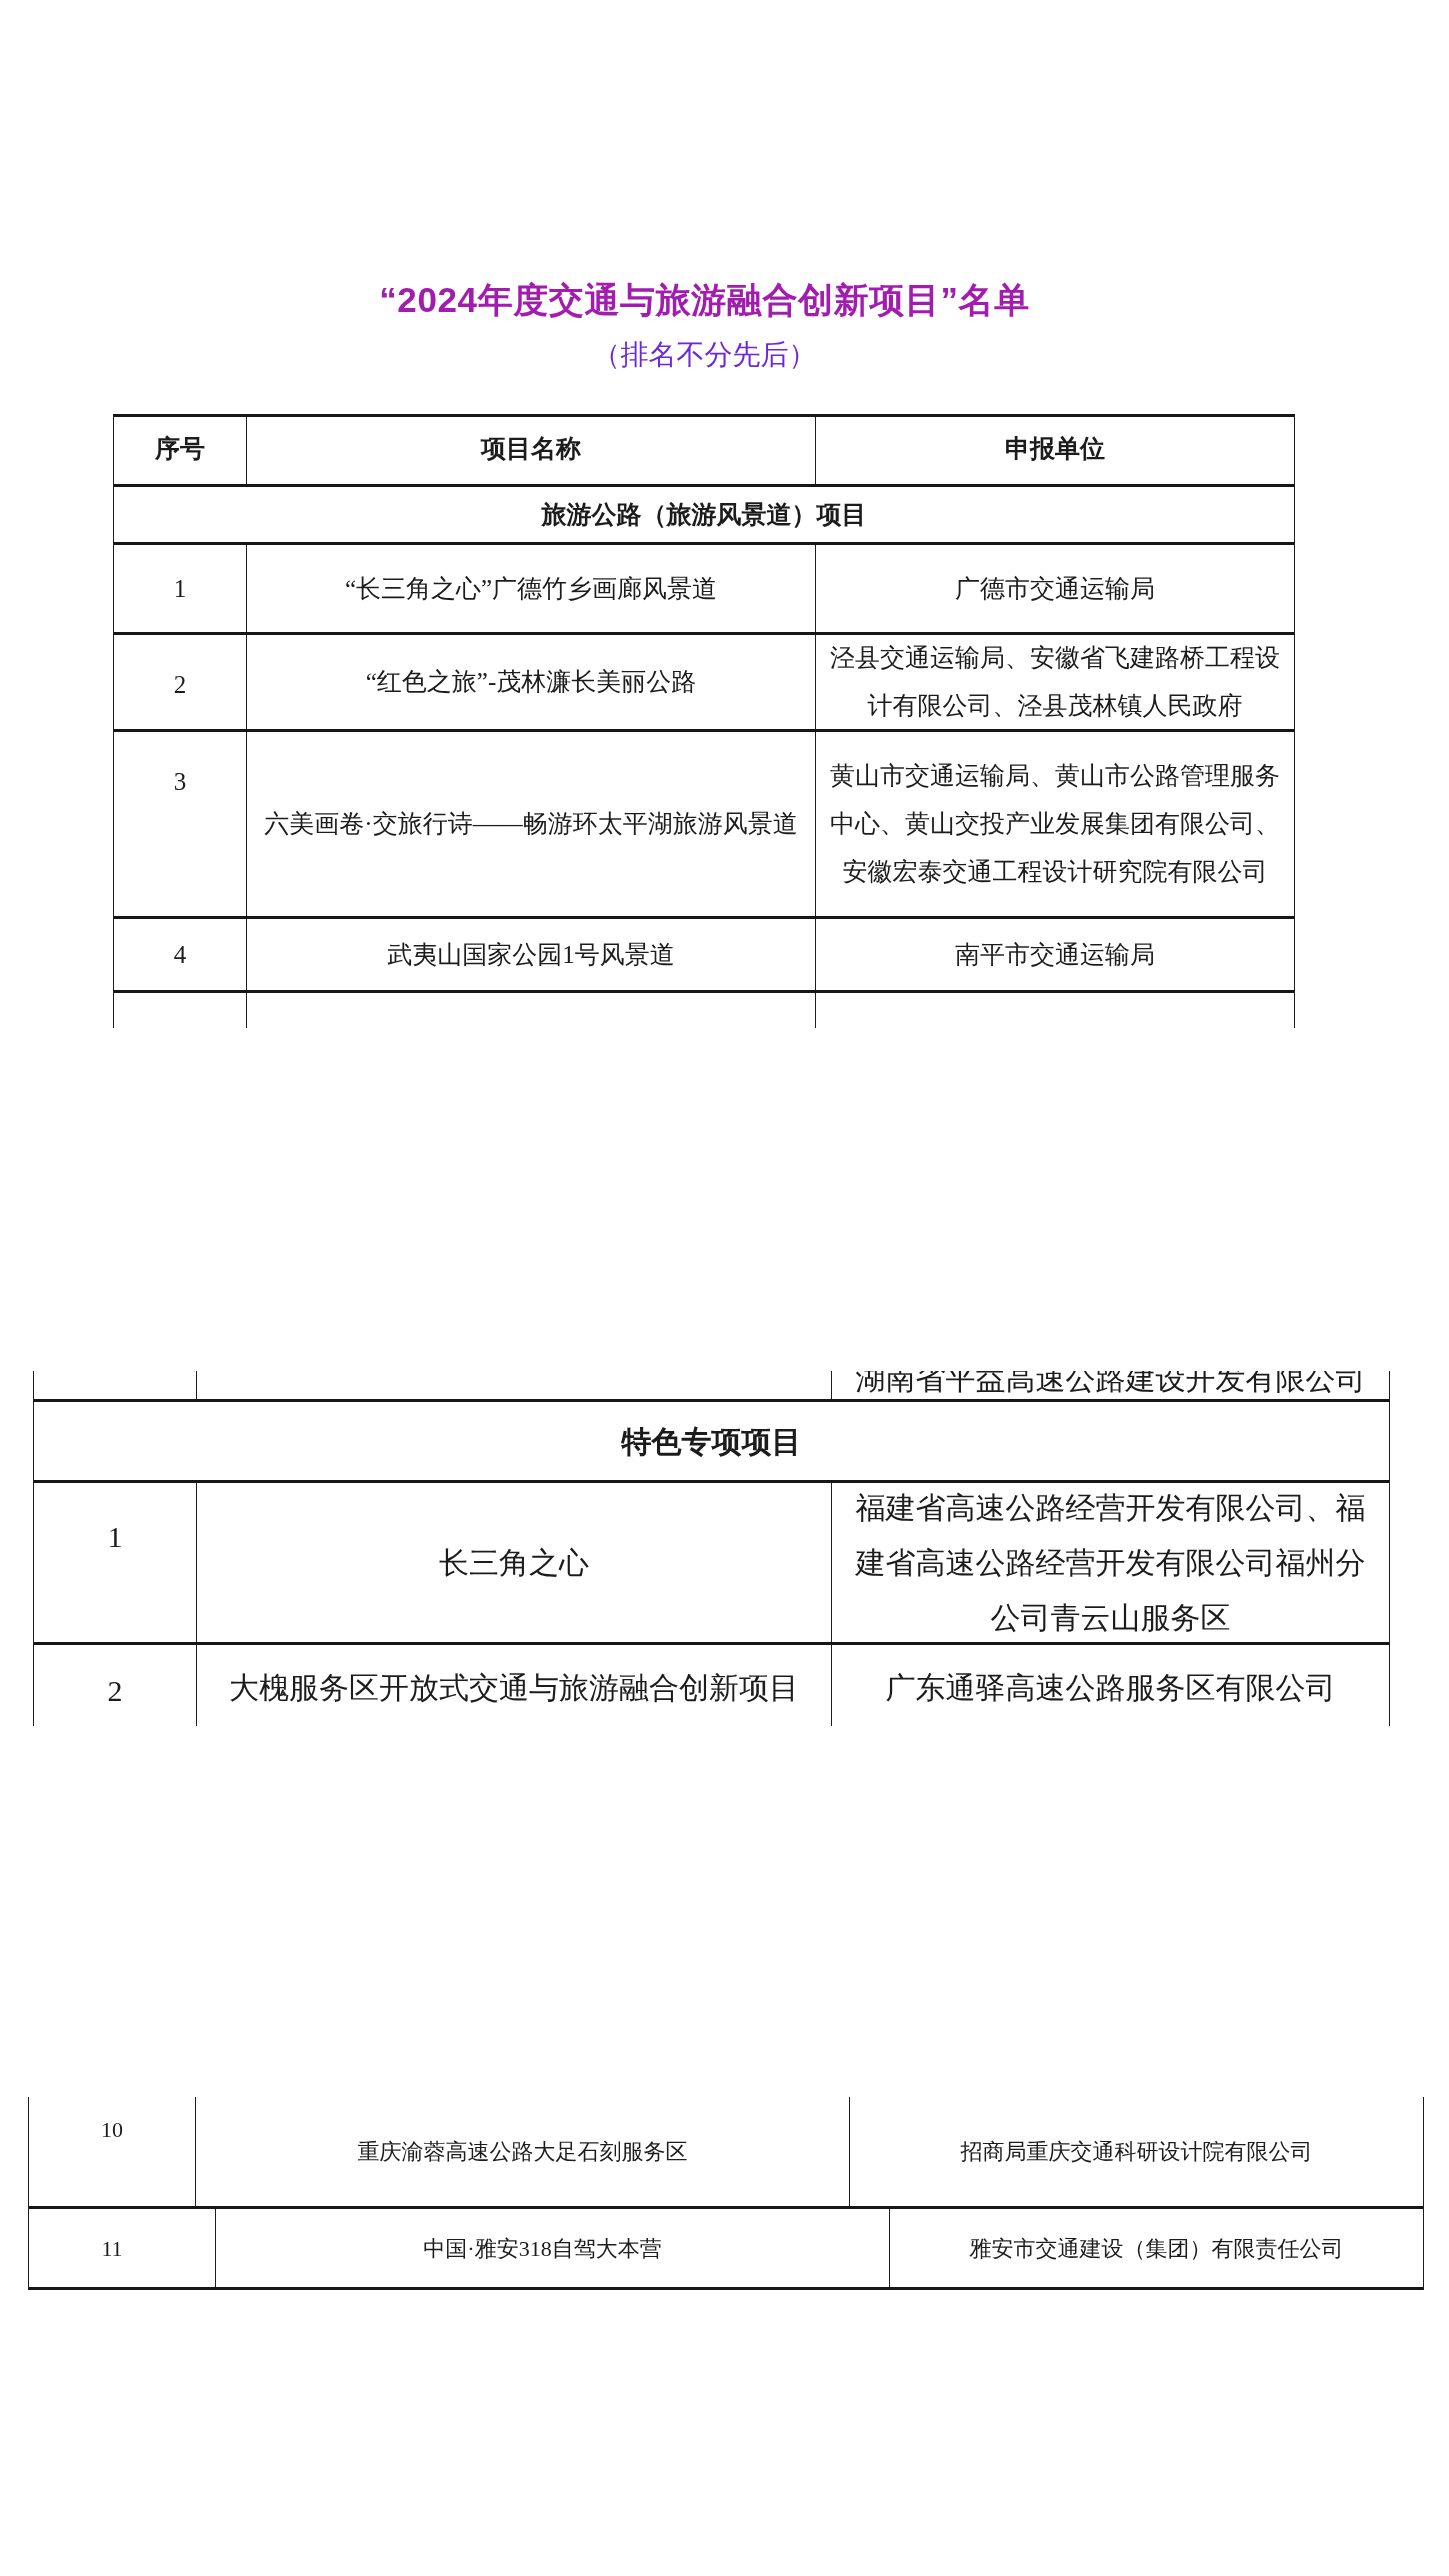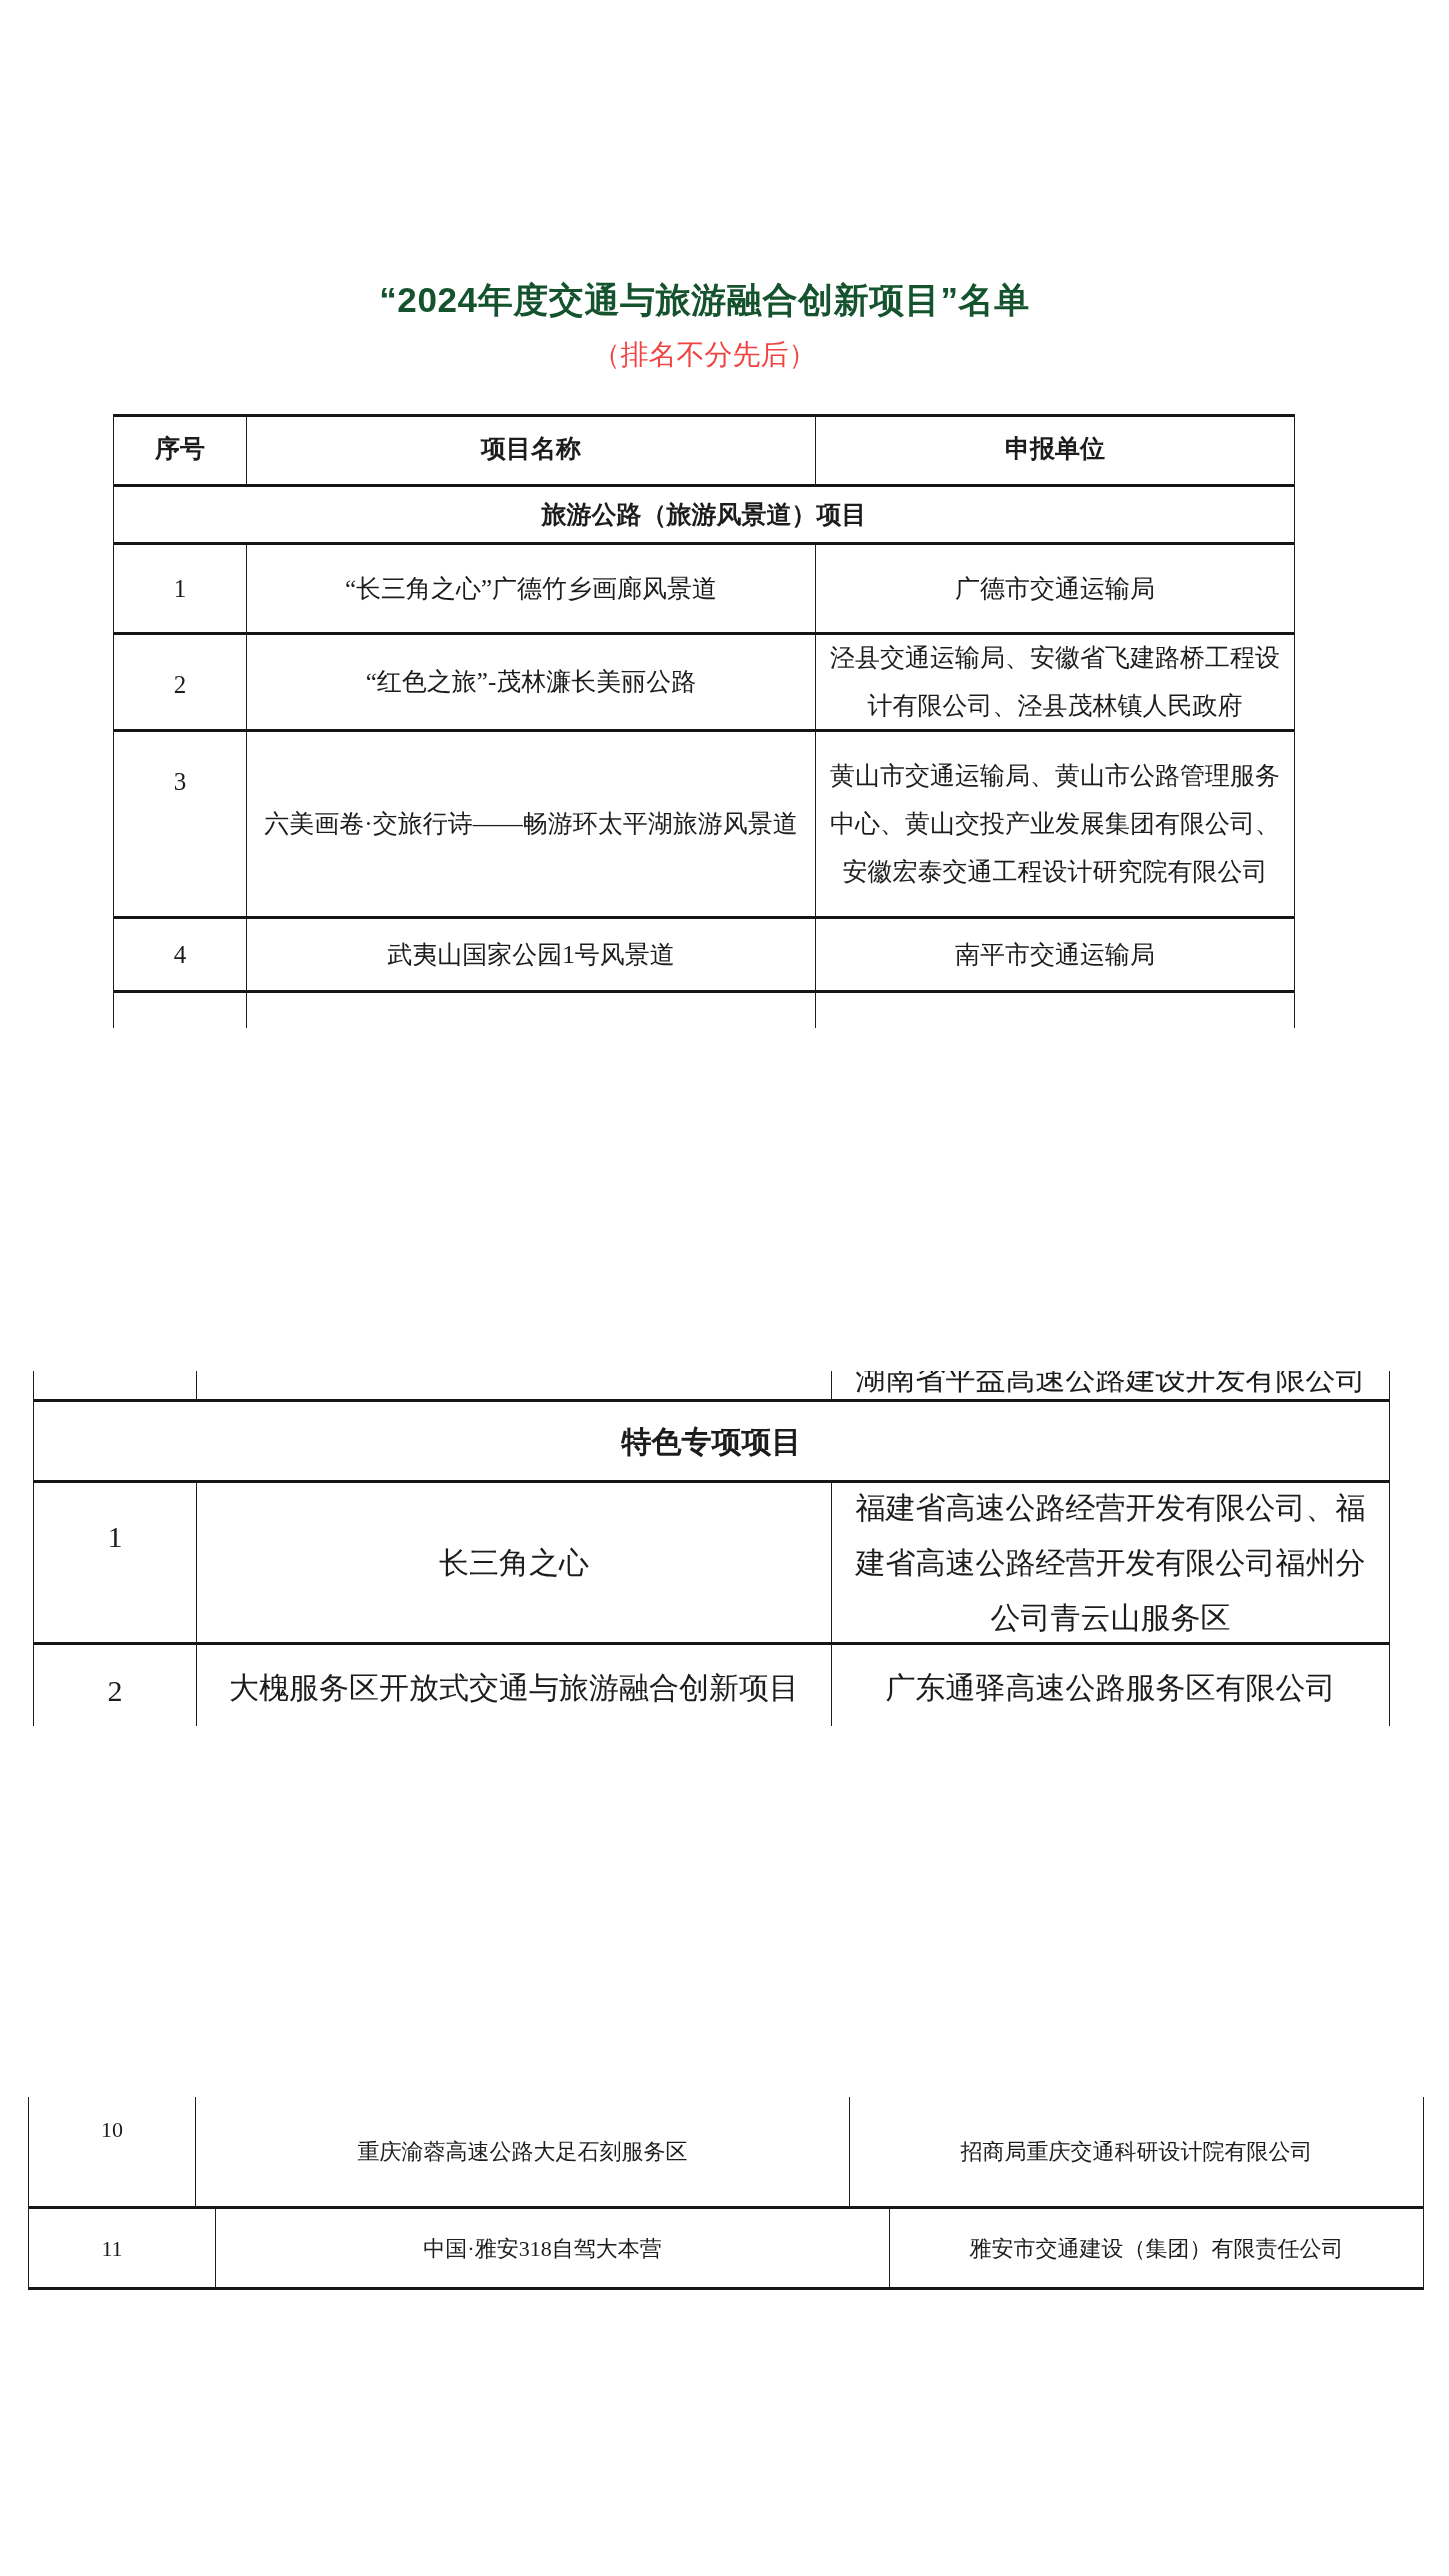--- a/index.html
+++ b/index.html
@@ -13,31 +13,31 @@
     overflow:hidden;
   }
   
   .doc-title{
     position:absolute;
     left:0; top:277px;
     width:1409px;
     text-align:center;
     font-size:35px;
     font-weight:bold;
-    color:#14532d;
+    color:#a21caf;
     letter-spacing:0.6px;
     font-family:"Liberation Sans","DejaVu Sans",sans-serif;
   }
   .doc-subtitle{
     position:absolute;
     left:0; top:336px;
     width:1409px;
     text-align:center;
     font-size:28px;
-    color:#ef4444;
+    color:#6d28d9;
   }
   
   .tbl{
     position:absolute;
     border-left:1.3px solid #1d1d1d;
     border-right:1.3px solid #1d1d1d;
     box-sizing:border-box;
     background:#ffffff;
   }
   .trow{

